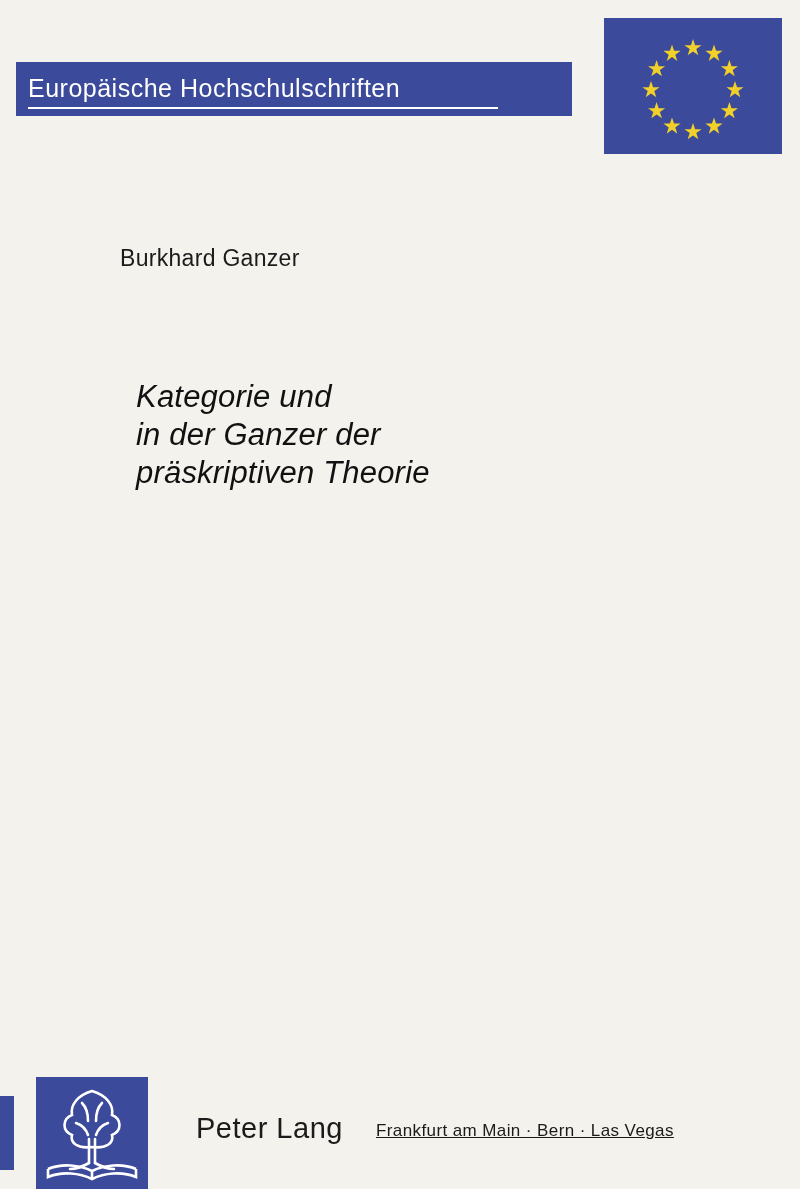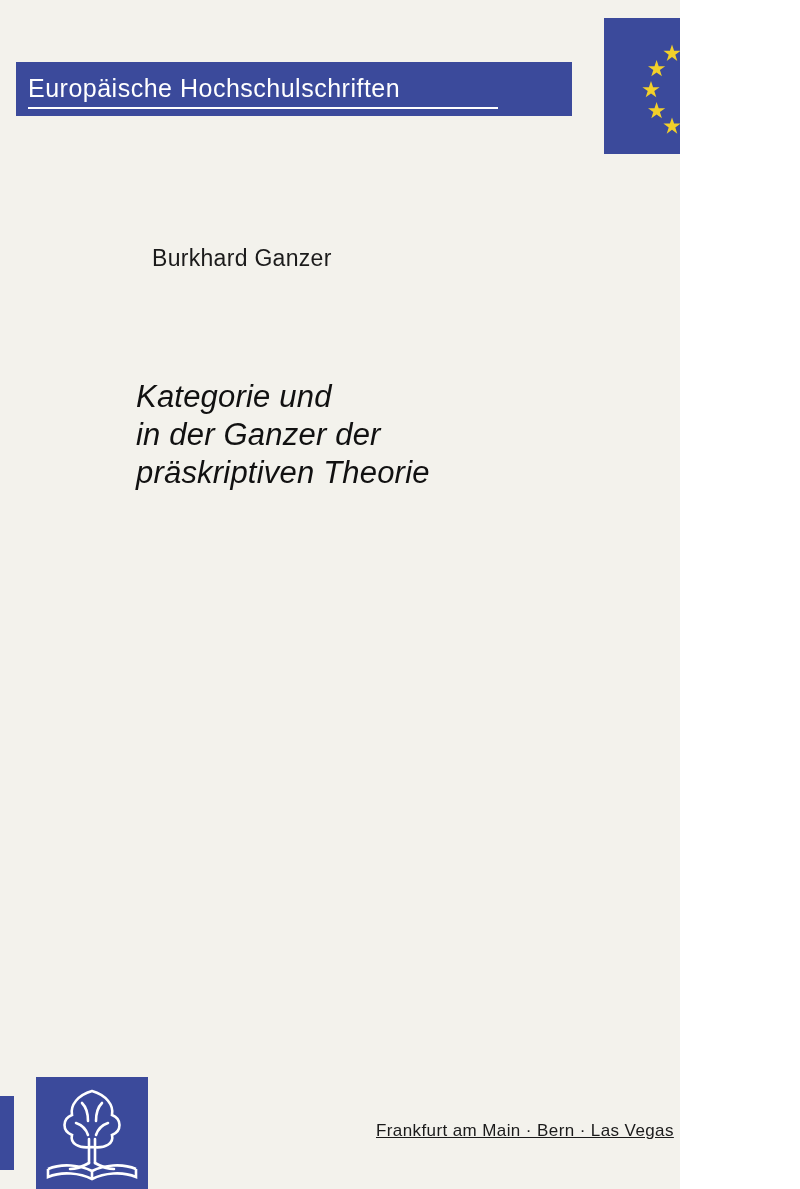--- a/index.html
+++ b/index.html
@@ -5,21 +5,21 @@
   html, body {
     margin: 0;
     padding: 0;
     background: #ffffff;
   }
   body {
     font-family: "Liberation Sans", sans-serif;
   }
   .cover {
     position: relative;
-    width: 680px;
+    width: 800px;
     height: 1189px;
     background: #f3f2ec;
     overflow: hidden;
   }
   
   .series-band {
     position: absolute;
     left: 16px;
     top: 62px;
     width: 556px;
@@ -56,21 +56,21 @@
   .eu-stars {
     position: absolute;
     left: 0;
     top: 0;
     width: 178px;
     height: 136px;
   }
   
   .author {
     position: absolute;
-    left: 152px;
+    left: 120px;
     top: 245px;
     font-size: 23px;
     color: #1b1b1b;
     letter-spacing: 0.3px;
     text-align: right;
   }
   
   .title {
     position: absolute;
     left: 136px;
@@ -216,15 +216,16 @@
       </g>
 
       <g stroke="#ffffff" stroke-width="2.6" fill="none">
         <path d="M12 92 C26 86 44 88 56 94 C68 88 86 86 100 92"></path>
         <path d="M12 92 L12 100 C26 94 44 96 56 102 C68 96 86 94 100 100 L100 92"></path>
         <path d="M56 94 L56 102"></path>
       </g>
     </svg>
   </div>
 
+  <div class="pub-name">Peter  Lang</div>
   <div class="pub-places">Frankfurt am Main · Bern · Las Vegas</div>
 
 </div>
 
 </body></html>

